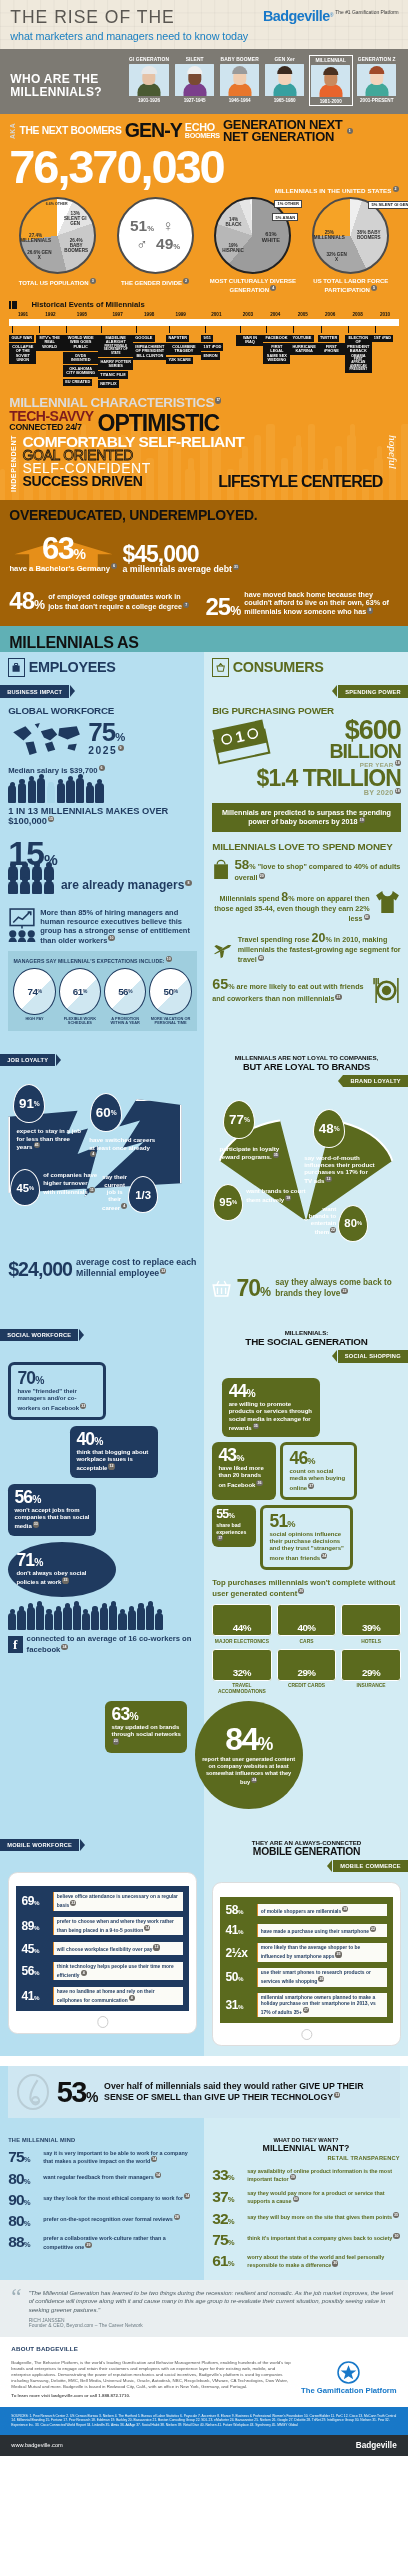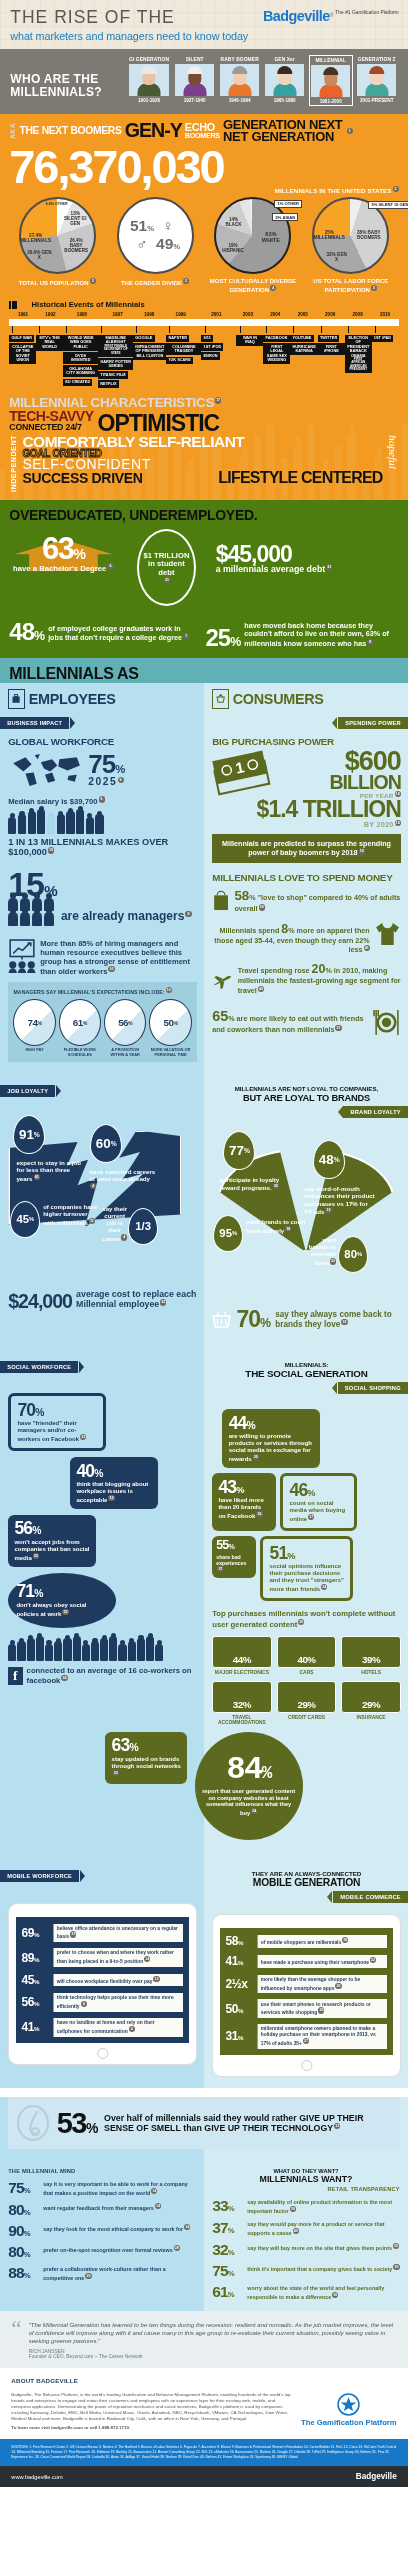--- a/index.html
+++ b/index.html
@@ -83,28 +83,28 @@
 
   
   .chars { position:relative; z-index:2; margin-top:7.2px;}
   .ch-title { color:#dcdcdc; font-size:13.4px; font-weight:800; letter-spacing:-0.3px;}
   .ch-r2 { display:flex; align-items:flex-end; gap:4.1px;}
   .ch-tech { color:#7f1d1d; font-size:14px; font-weight:800; letter-spacing:-0.5px; line-height:.9;}
   .ch-conn { color:#111; font-size:8.8px; font-weight:900; letter-spacing:-0.2px;}
   .ch-opt { color:#111; font-size:23px; font-weight:900; letter-spacing:-1px; line-height:.82;}
   .ch-ind { writing-mode: vertical-rl; transform:rotate(180deg); color:#fff; font-size:7.2px; font-weight:900; letter-spacing:0.5px;}
   .ch-comf { color:#fff; font-size:15.5px; font-weight:800; letter-spacing:-0.5px; line-height:.92;}
-  .ch-goal { color:#f29a22; -webkit-text-stroke:0.8px #111; font-size:10px; font-weight:700; letter-spacing:-0.3px; line-height:.95;}
+  .ch-goal { color:#f29a22; -webkit-text-stroke:0.8px #111; font-size:14px; font-weight:400; letter-spacing:-0.3px; line-height:.95;}
   .ch-self { color:#fff; font-size:14px; font-weight:400; letter-spacing:0.5px; line-height:.95;}
   .ch-succ { color:#111; font-size:14px; font-weight:800; letter-spacing:-0.3px; line-height:.95;}
   .ch-life { color:#111; font-size:16px; font-weight:900; letter-spacing:-0.8px; line-height:.85;}
   .ch-hope { writing-mode: vertical-rl; color:#fff; font-size:11.3px; font-style:italic; font-family:"Liberation Serif",serif;}
 
   
-  .overed { background:#4d7c0f; padding:7.2px 9.3px 9.3px; position:relative; overflow:hidden;}
+  .overed { background:#a16207; padding:7.2px 9.3px 9.3px; position:relative; overflow:hidden;}
   .oe-title { color:#111; font-size:14px; font-weight:800; letter-spacing:-0.3px;}
   .oe-row { display:flex; align-items:flex-start; gap:5.2px; margin-top:6.2px; position:relative;}
   .oe-cap { position:absolute; width:98px; height:32px; background:#f2981c; left:5.2px; top:10.3px; clip-path: polygon(50% 0,100% 46%,85% 46%,85% 100%,15% 100%,15% 46%,0 46%); opacity:.85;}
   .oe-63 { color:#fff; font-size:31px; font-weight:900; letter-spacing:-1.5px; line-height:.85; position:relative;}
   .oe-63 small { font-size:14px;}
   .oe-63sub { color:#fff; font-size:7.7px; font-weight:700; line-height:1.1; text-align:center;}
   .oe-circle { width:59px; height:77px; border:2.6px solid #fff; border-radius:50%; display:flex; flex-direction:column;
               align-items:center; justify-content:center; color:#fff; font-size:7.7px; font-weight:800; line-height:1.1; text-align:center; position:relative;}
   .oe-45 { color:#fff; font-size:23px; font-weight:900; letter-spacing:-1px; line-height:.9;}
   .oe-45sub { color:#fff; font-size:8.8px; font-weight:700; line-height:1.1;}
@@ -530,27 +530,21 @@
     </div>
   </div>
 
   <div class="overed">
     <div class="oe-title">OVEREDUCATED, UNDEREMPLOYED.</div>
     <div class="oe-row">
       <div class="oe-cap"></div>
       <div style="width:108px; padding-top:7.2px; text-align:center; position:relative;">
         <div class="oe-63"><span>63</span><small>%</small></div>
         <div class="oe-63sub">
-          <span>have a Bachelor's Degree</span><span class="sup">6</span>
-        </div>
-      </div>
-      <div style="width:88px; display:flex; justify-content:center;">
-        <div class="oe-circle">
-          <span>$1 TRILLION in student debt</span>
-            <span class="sup">31</span>
+          <span>have a Bachelor's Germany</span><span class="sup">6</span>
         </div>
       </div>
       <div style="flex:1; padding-top:14.4px;">
         <div class="oe-45">$45,000</div>
         <div class="oe-45sub">
           <span>a millennials average debt</span><span class="sup">31</span>
         </div>
       </div>
     </div>
     <div class="oe-row2">
@@ -1083,21 +1077,21 @@
     </div>
   </div>
 
   <div style="background:linear-gradient(90deg,#b6dff0 0 50%, #d3ecf4 50% 100%); padding:0 8.2px 9.3px; position:relative;">
     <div style="display:flex; justify-content:center; gap:7.2px; align-items:flex-start; margin-top:-4.1px;">
       <div class="bub olive" style="width:82px;">
         <div class="n"><span>63</span><span style="font-size:10.3px">%</span></div>
         <div class="t"><span>stay updated on brands through social networks</span><span class="sup">23</span></div>
       </div>
       <div style="width:108px;height:108px;border-radius:50%;background:#5b6a1e;color:#fff;display:flex;flex-direction:column;align-items:center;justify-content:center;text-align:center;padding:6.2px;">
-        <div style="font-size:32px;font-weight:900;letter-spacing:-1.5px;line-height:.9;font-family:Liberation Mono, monospace;"><span>84</span><span style="font-size:17.5px">%</span></div>
+        <div style="font-size:32px;font-weight:900;letter-spacing:-1.5px;line-height:.9;"><span>84</span><span style="font-size:17.5px">%</span></div>
         <div style="font-size:5.7px;font-weight:600;line-height:1.18;margin-top:3.1px;"><span>report that user generated content on company websites at least somewhat influences what they buy</span><span class="sup">24</span></div>
       </div>
     </div>
   </div>
 
   <div class="two-col">
     <div class="col-l" style="padding-top:20.6px;">
       <div style="margin-left:-8.2px;">
         <span class="ribbon">MOBILE WORKFORCE</span>
       </div>
@@ -1197,21 +1191,21 @@
             <div class="wt ">prefer on-the-spot recognition over formal reviews<span class="sup">28</span></div>
           </div>
           <div class="wrow">
             <div class="wn ">88<small>%</small></div>
             <div class="wt ">prefer a collaborative work-culture rather than a competitive one<span class="sup">29</span></div>
           </div>
         </div>
     </div>
     <div class="want-r">
       <div style="text-align:center; font-size:5.7px; font-weight:800; color:#111;">WHAT DO THEY WANT?</div>
-      <div style="text-align:center; font-size:8.8px; font-weight:900; color:#111;">MILLENNIALS WANT?</div>
+      <div style="text-align:center; font-size:8.8px; font-weight:900; color:#111;">MILLENNIAL WANT?</div>
       <div class="want-title green" style="text-align:right; margin-top:2.1px;">RETAIL TRANSPARENCY</div>
       <div id="want-right">
           <div class="wrow">
             <div class="wn green">33<small>%</small></div>
             <div class="wt green">say availability of online product information is the most important factor<span class="sup">39</span></div>
           </div>
           <div class="wrow">
             <div class="wn green">37<small>%</small></div>
             <div class="wt green">say they would pay more for a product or service that supports a cause<span class="sup">40</span></div>
           </div>

